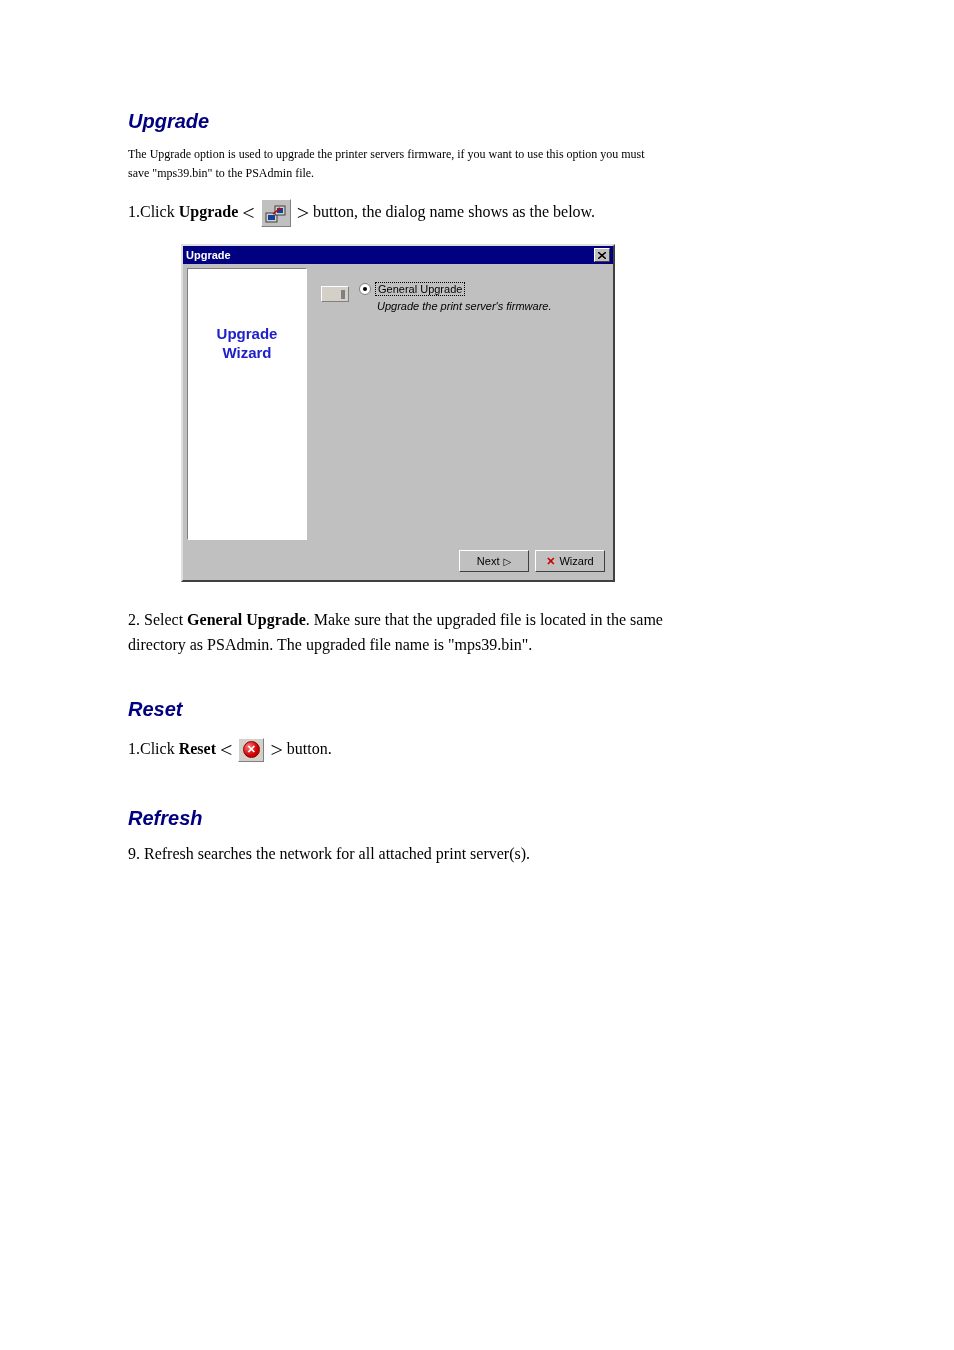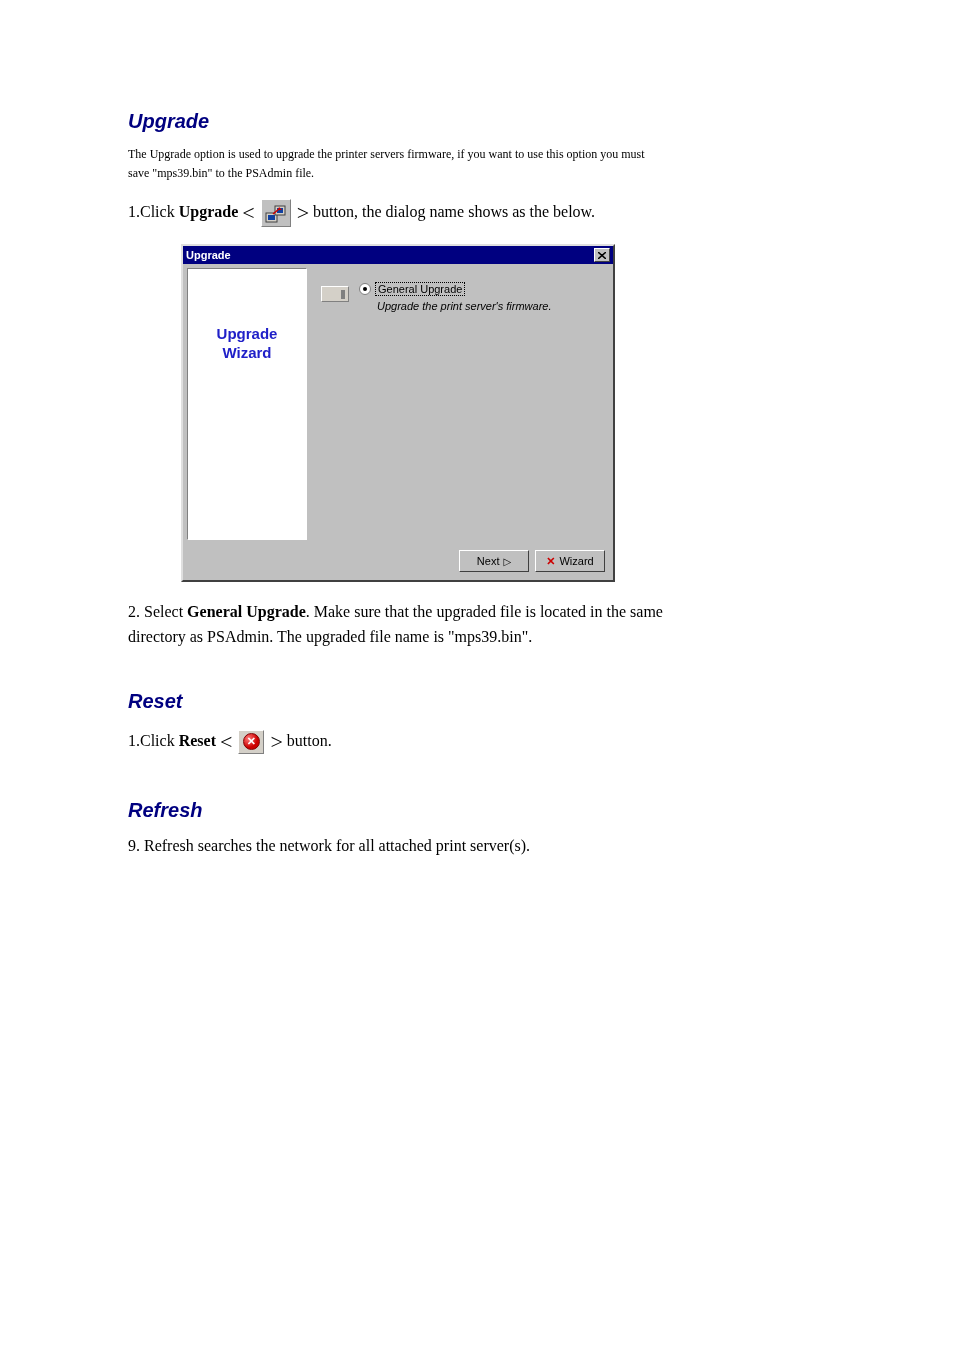--- a/index.html
+++ b/index.html
@@ -332,21 +332,21 @@
           <span class="arrow">▷</span>
         </div>
         <div class="win98-btn">
           <span class="x-red">✕</span>
           <span>Wizard</span>
         </div>
       </div>
     </div>
   </div>
 
-  <div class="step-text" style="margin-top:18px;">
+  <div class="step-text" style="margin-top:26px;">
     <span>2. Select </span><span class="bold">General Upgrade</span><span>. Make sure that the upgraded file is located in the same directory as PSAdmin. The upgraded file name is "mps39.bin".</span>
   </div>
 
   <div class="section-title">Reset</div>
 
   <div class="step-text">
     <span>1.Click </span>
     <span class="bold">Reset</span>
     <span class="angle">&lt;</span>
     <span class="icon-inline reset-icon-box">

